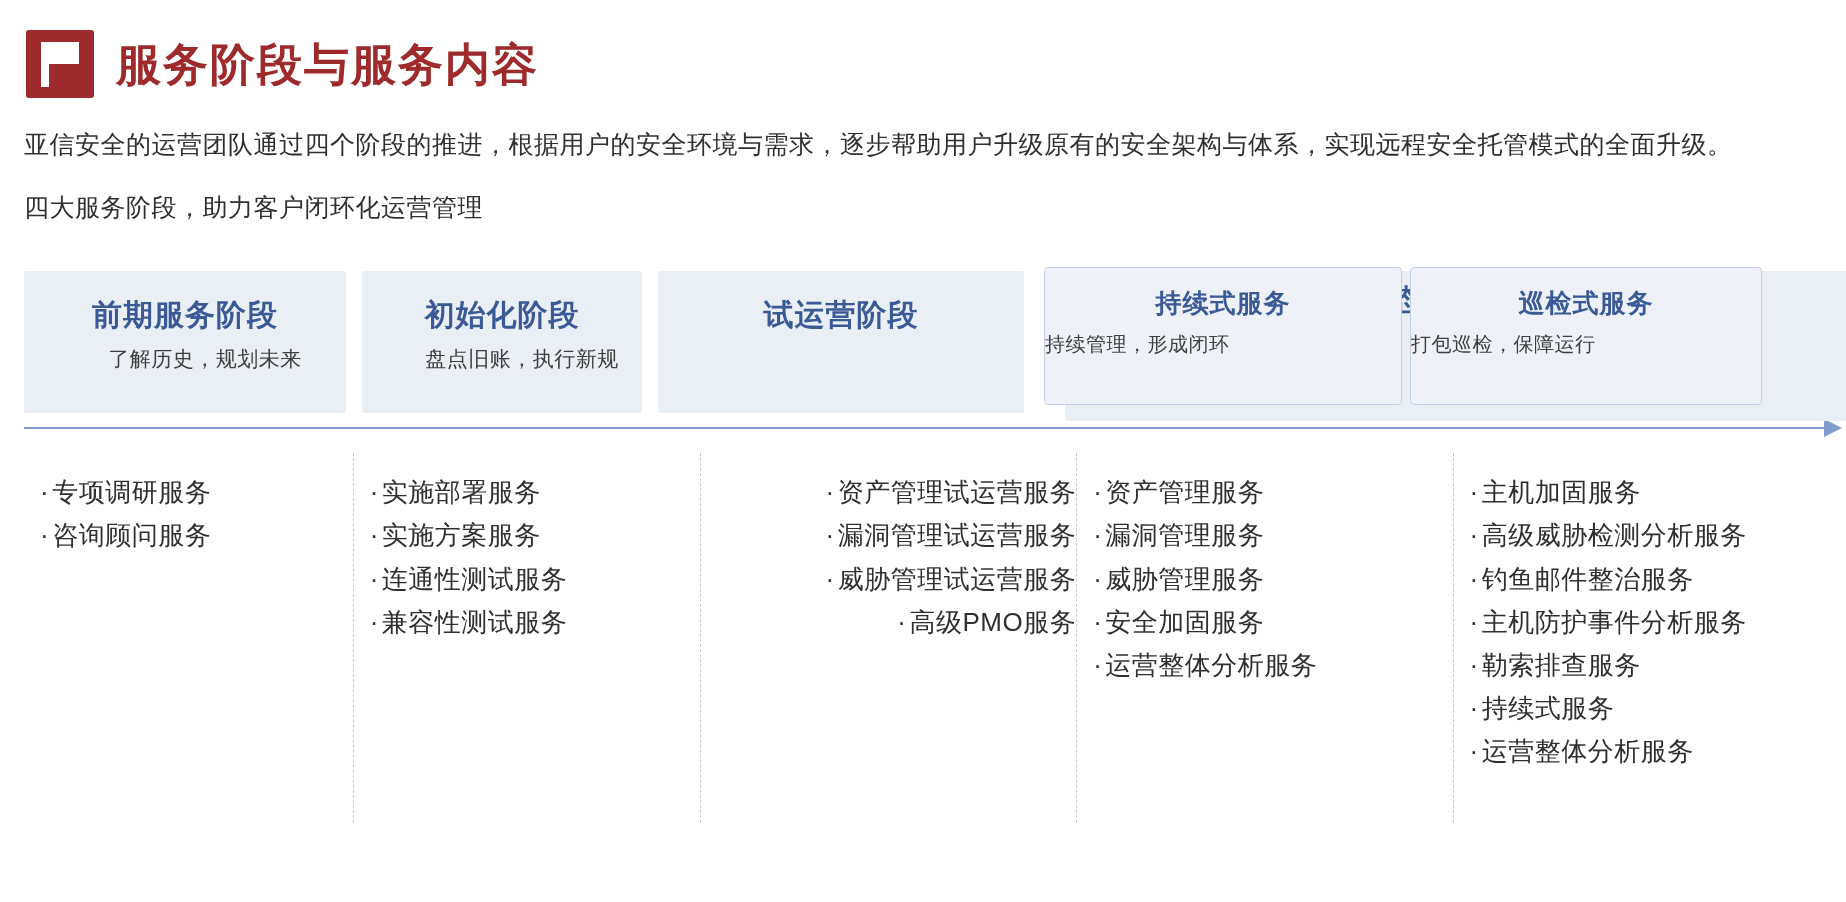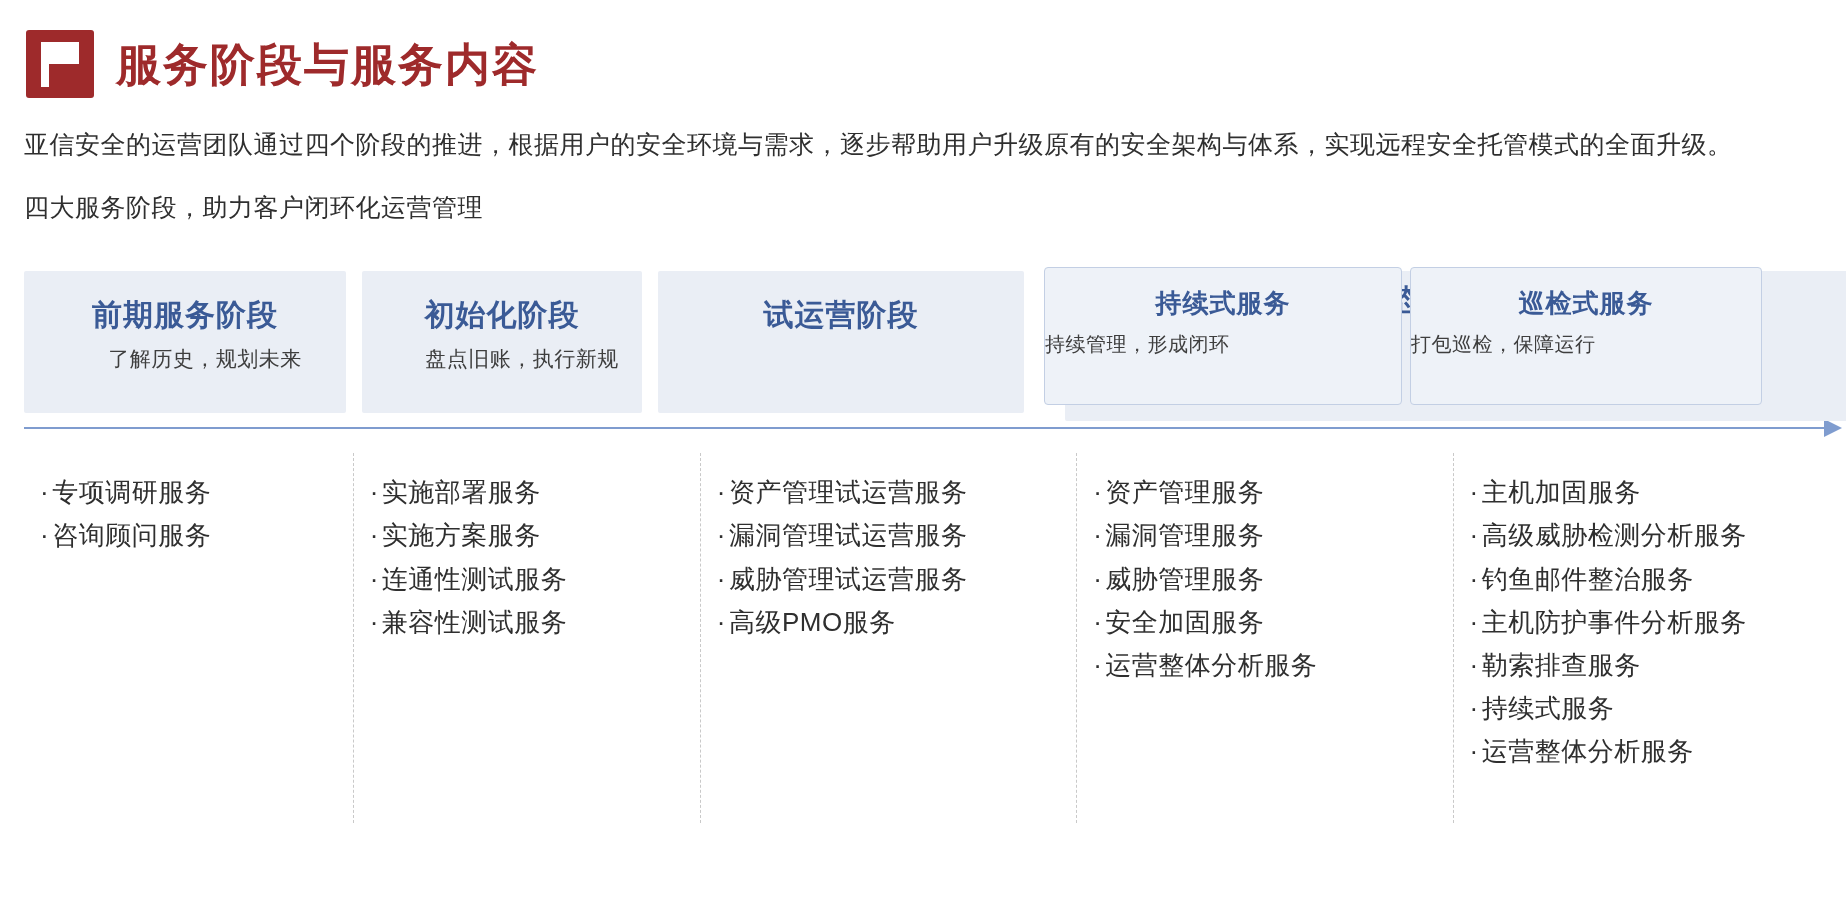--- a/index.html
+++ b/index.html
@@ -202,21 +202,21 @@
     height: 370px;
   }
   .col {
     box-sizing: border-box;
     border-right: 1px dashed #c9c9c9;
     padding: 18px 0 0 16px;
   }
   .col.last { border-right: none; }
   .col.c1 { width: 338px; }
   .col.c2 { width: 356px; }
-  .col.c3 { width: 386px; }
+  .col.c3 { width: 386px; text-align: right; }
   .col.c4 { width: 386px; }
   .col.c5 { width: 380px; }
 
   .svc {
     font-size: 26px;
     color: #2f2f2f;
     line-height: 1.66;
     letter-spacing: 0.5px;
     white-space: nowrap;
   }

